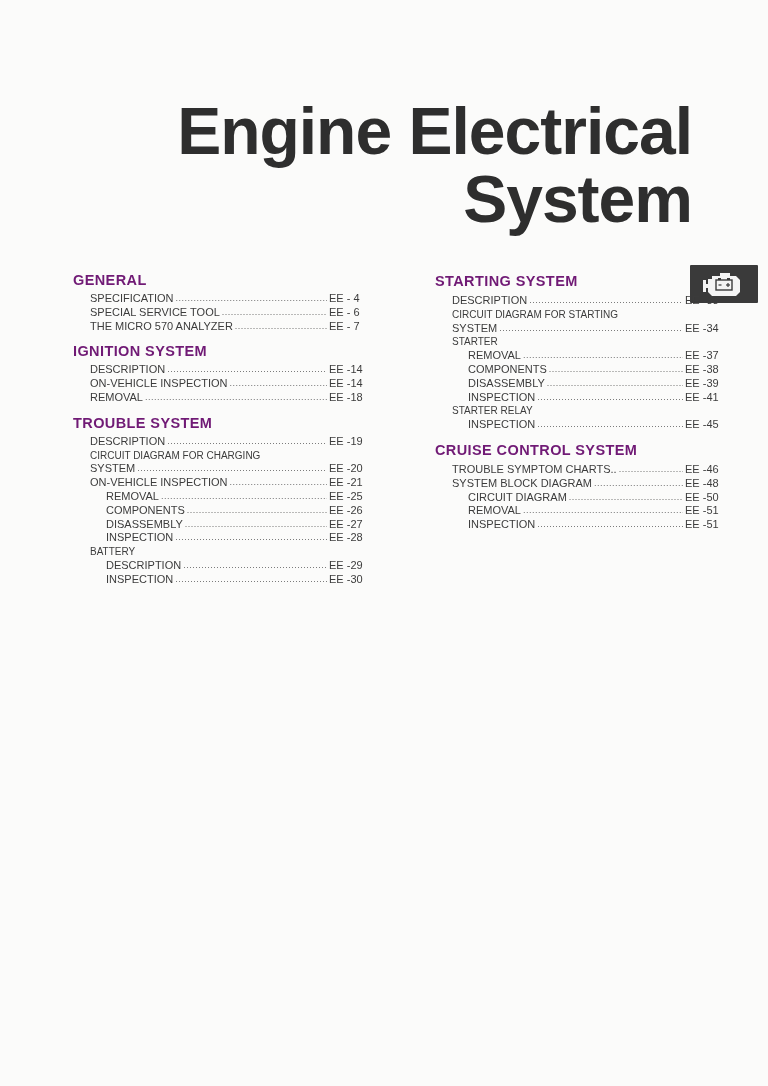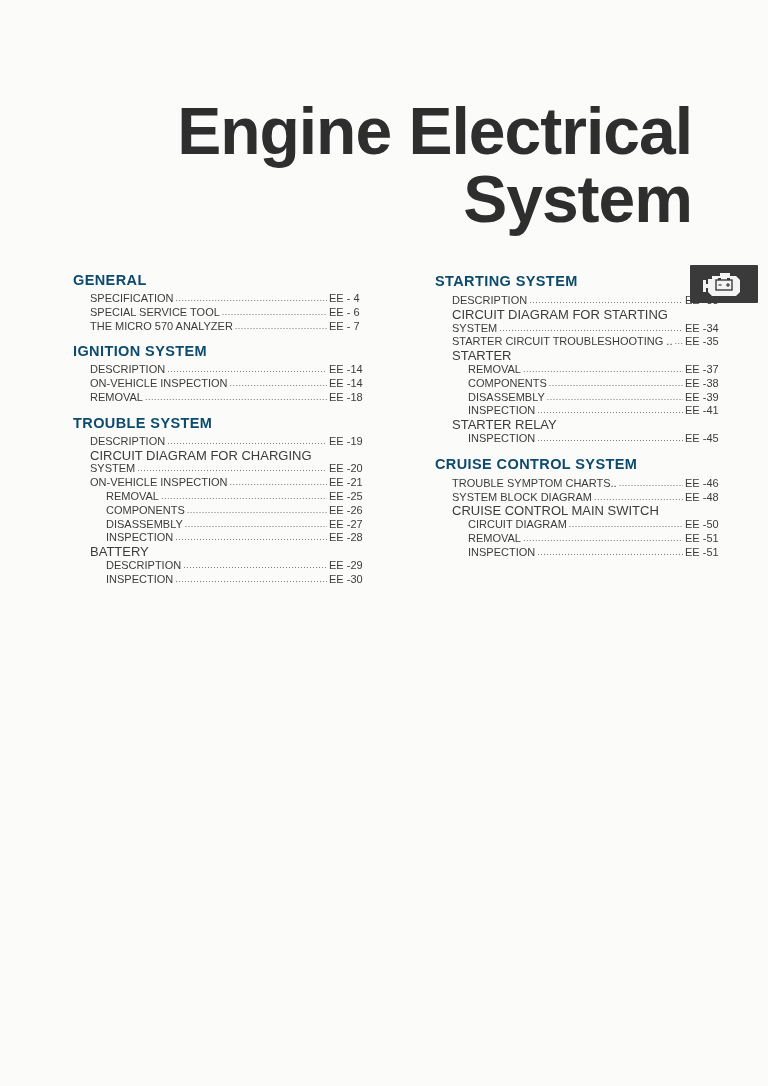--- a/index.html
+++ b/index.html
@@ -17,39 +17,39 @@
   }
   .title.l1 { top: 98px; font-size: 66px; }
   .title.l2 { top: 166px; font-size: 66px; }
 
   .col { position: absolute; width: 290px; }
   .col.left { left: 73px; top: 272px; }
   .col.right { left: 400px; top: 273px; width: 284px; margin-left: 35px; }
 
   .section { margin-bottom: 10px; }
   .section-title {
-    font-weight: bold; font-size: 14.5px; color: #0c4a6e; letter-spacing: 0.4px;
+    font-weight: bold; font-size: 14.5px; color: #701a75; letter-spacing: 0.4px;
     margin: 0 0 3px 0; line-height: 17px;
   }
   .entry {
     display: flex; align-items: flex-end;
     font-size: 11px; line-height: 13.8px; color: #3c3c3c;
   }
   .entry.l1 { padding-left: 17px; }
   .entry.l2 { padding-left: 33px; }
   .entry .lbl { white-space: nowrap; }
   .entry .dots {
     flex: 1; overflow: hidden; white-space: nowrap; margin: 0 2px;
     color: #666; font-size: 9px; letter-spacing: 0.5px;
   }
   .entry .dots::before {
     content: "..................................................................................................................................................";
   }
   .entry .pg { white-space: nowrap; min-width: 34px; }
-  .heading-only { font-size: 13px; line-height: 13.8px; color: #3c3c3c; }
+  .heading-only { font-size: 10px; line-height: 13.8px; color: #3c3c3c; }
   .heading-only.l1 { padding-left: 17px; }
 
   .right .section-title { margin-bottom: 4px; }
 
   .tab-icon {
     position: absolute; left: 690px; top: 265px; width: 68px; height: 38px;
     background: #3a3a3a; border-radius: 1px;
   }
   .tab-icon svg { position: absolute; left: 12px; top: 4px; }
 </style>
@@ -166,25 +166,20 @@
         <span class="lbl">DESCRIPTION</span>
         <span class="dots"></span>
         <span class="pg">EE -33</span>
       </div>
       <div class="heading-only l1">CIRCUIT DIAGRAM FOR STARTING</div>
       <div class="entry l1">
         <span class="lbl">SYSTEM</span>
         <span class="dots"></span>
         <span class="pg">EE -34</span>
       </div>
-      <div class="entry l1">
-        <span class="lbl">STARTER CIRCUIT TROUBLESHOOTING ..</span>
-        <span class="dots"></span>
-        <span class="pg">EE -35</span>
-      </div>
       <div class="heading-only l1">STARTER</div>
       <div class="entry l2">
         <span class="lbl">REMOVAL</span>
         <span class="dots"></span>
         <span class="pg">EE -37</span>
       </div>
       <div class="entry l2">
         <span class="lbl">COMPONENTS</span>
         <span class="dots"></span>
         <span class="pg">EE -38</span>
@@ -211,21 +206,20 @@
       <div class="entry l1">
         <span class="lbl">TROUBLE SYMPTOM CHARTS..</span>
         <span class="dots"></span>
         <span class="pg">EE -46</span>
       </div>
       <div class="entry l1">
         <span class="lbl">SYSTEM BLOCK DIAGRAM</span>
         <span class="dots"></span>
         <span class="pg">EE -48</span>
       </div>
-      <div class="heading-only l1">CRUISE CONTROL MAIN SWITCH</div>
       <div class="entry l2">
         <span class="lbl">CIRCUIT DIAGRAM</span>
         <span class="dots"></span>
         <span class="pg">EE -50</span>
       </div>
       <div class="entry l2">
         <span class="lbl">REMOVAL</span>
         <span class="dots"></span>
         <span class="pg">EE -51</span>
       </div>

